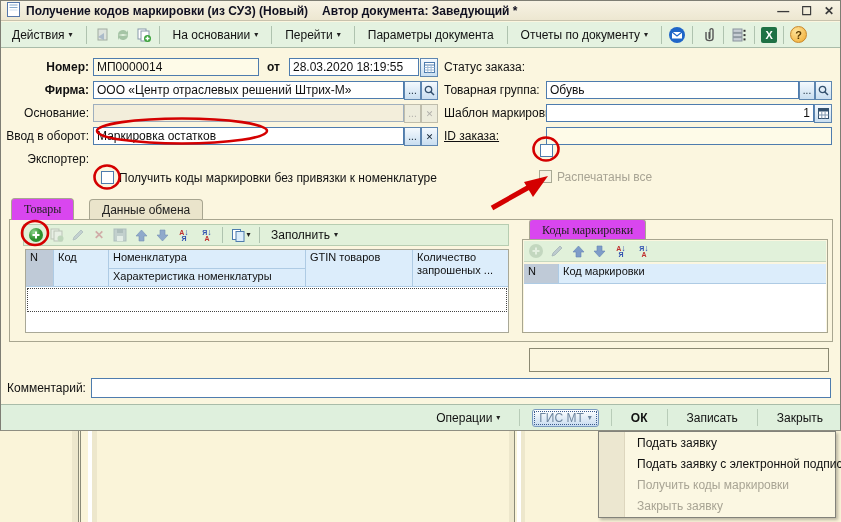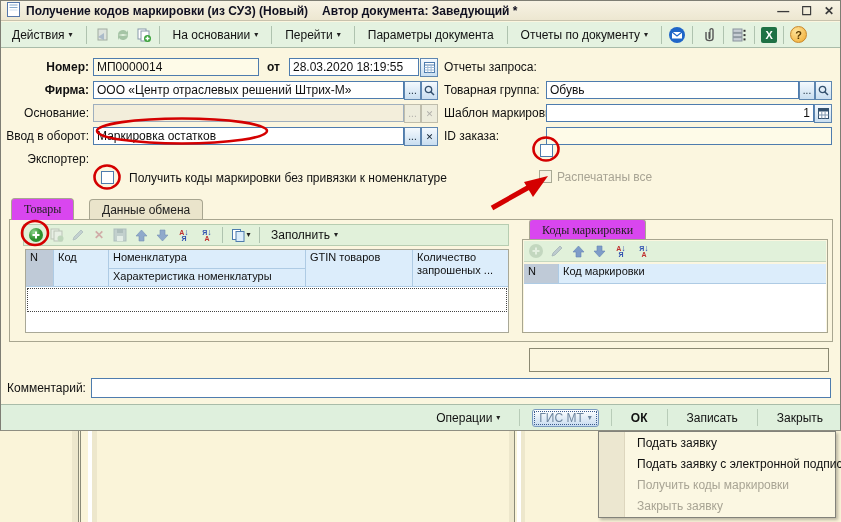--- a/index.html
+++ b/index.html
@@ -230,23 +230,23 @@
     <div class="fbtn" style="left:403px;top:126px;width:17px;">
         <span>...</span>
       </div>
     <div class="fbtn" style="left:420px;top:126px;width:17px;">
         <span style="font-size:9px;">✕</span>
       </div>
 
     <div class="lbl right" style="left:0;top:149px;width:88px;">Экспортер:</div>
 
     <div class="chk" style="left:100px;top:170px;"></div>
-    <div class="chk-lbl" style="left:128px;top:170px;">Получить коды маркировки без привязки к номенклатуре</div>
-
-    <div class="lbl" style="left:443px;top:57px;">Отчеты запроса:</div>
+    <div class="chk-lbl" style="left:118px;top:170px;">Получить коды маркировки без привязки к номенклатуре</div>
+
+    <div class="lbl" style="left:443px;top:57px;">Статус заказа:</div>
 
     <div class="lbl" style="left:443px;top:80px;">Товарная группа:</div>
     <div class="inp" style="left:545px;top:80px;width:253px;">Обувь</div>
     <div class="fbtn" style="left:798px;top:80px;width:16px;">
         <span>...</span>
       </div>
     <div class="fbtn" style="left:814px;top:80px;width:17px;">
       <svg width="11" height="11" viewBox="0 0 11 11">
           <circle cx="4.5" cy="4.5" r="3.2" fill="none" stroke="#33506E" stroke-width="1.3"></circle>
           <line x1="7" y1="7" x2="10" y2="10" stroke="#33506E" stroke-width="1.5"></line>
@@ -258,21 +258,21 @@
     <div class="fbtn" style="left:813px;top:103px;width:18px;">
       <svg width="11" height="11" viewBox="0 0 11 11">
           <rect x="0.5" y="0.5" width="10" height="10" fill="#fff" stroke="#33506E"></rect>
           <rect x="0.5" y="0.5" width="10" height="3" fill="#33506E"></rect>
           <line x1="3.8" y1="3.5" x2="3.8" y2="10.5" stroke="#8098B0"></line>
           <line x1="7.1" y1="3.5" x2="7.1" y2="10.5" stroke="#8098B0"></line>
           <line x1="0.5" y1="7" x2="10.5" y2="7" stroke="#8098B0"></line>
         </svg>
     </div>
 
-    <div class="lbl" style="left:443px;top:126px;">ID заказа:</div>
+    <div class="lbl" style="left:443px;top:126px;text-decoration:underline;">ID заказа:</div>
     <div class="inp cream" style="left:545px;top:126px;width:286px;"></div>
 
     <div class="chk" style="left:539px;top:143px;"></div>
 
     <div class="chk disabled" style="left:538px;top:169px;"></div>
     <div class="chk-lbl disabled" style="left:556px;top:169px;">Распечатаны все</div>
 
     <div class="tab active" style="left:10px;top:197px;">Товары</div>
     <div class="tab" style="left:88px;top:198px;height:20px;">Данные обмена</div>
     <div class="groupbox"></div>

